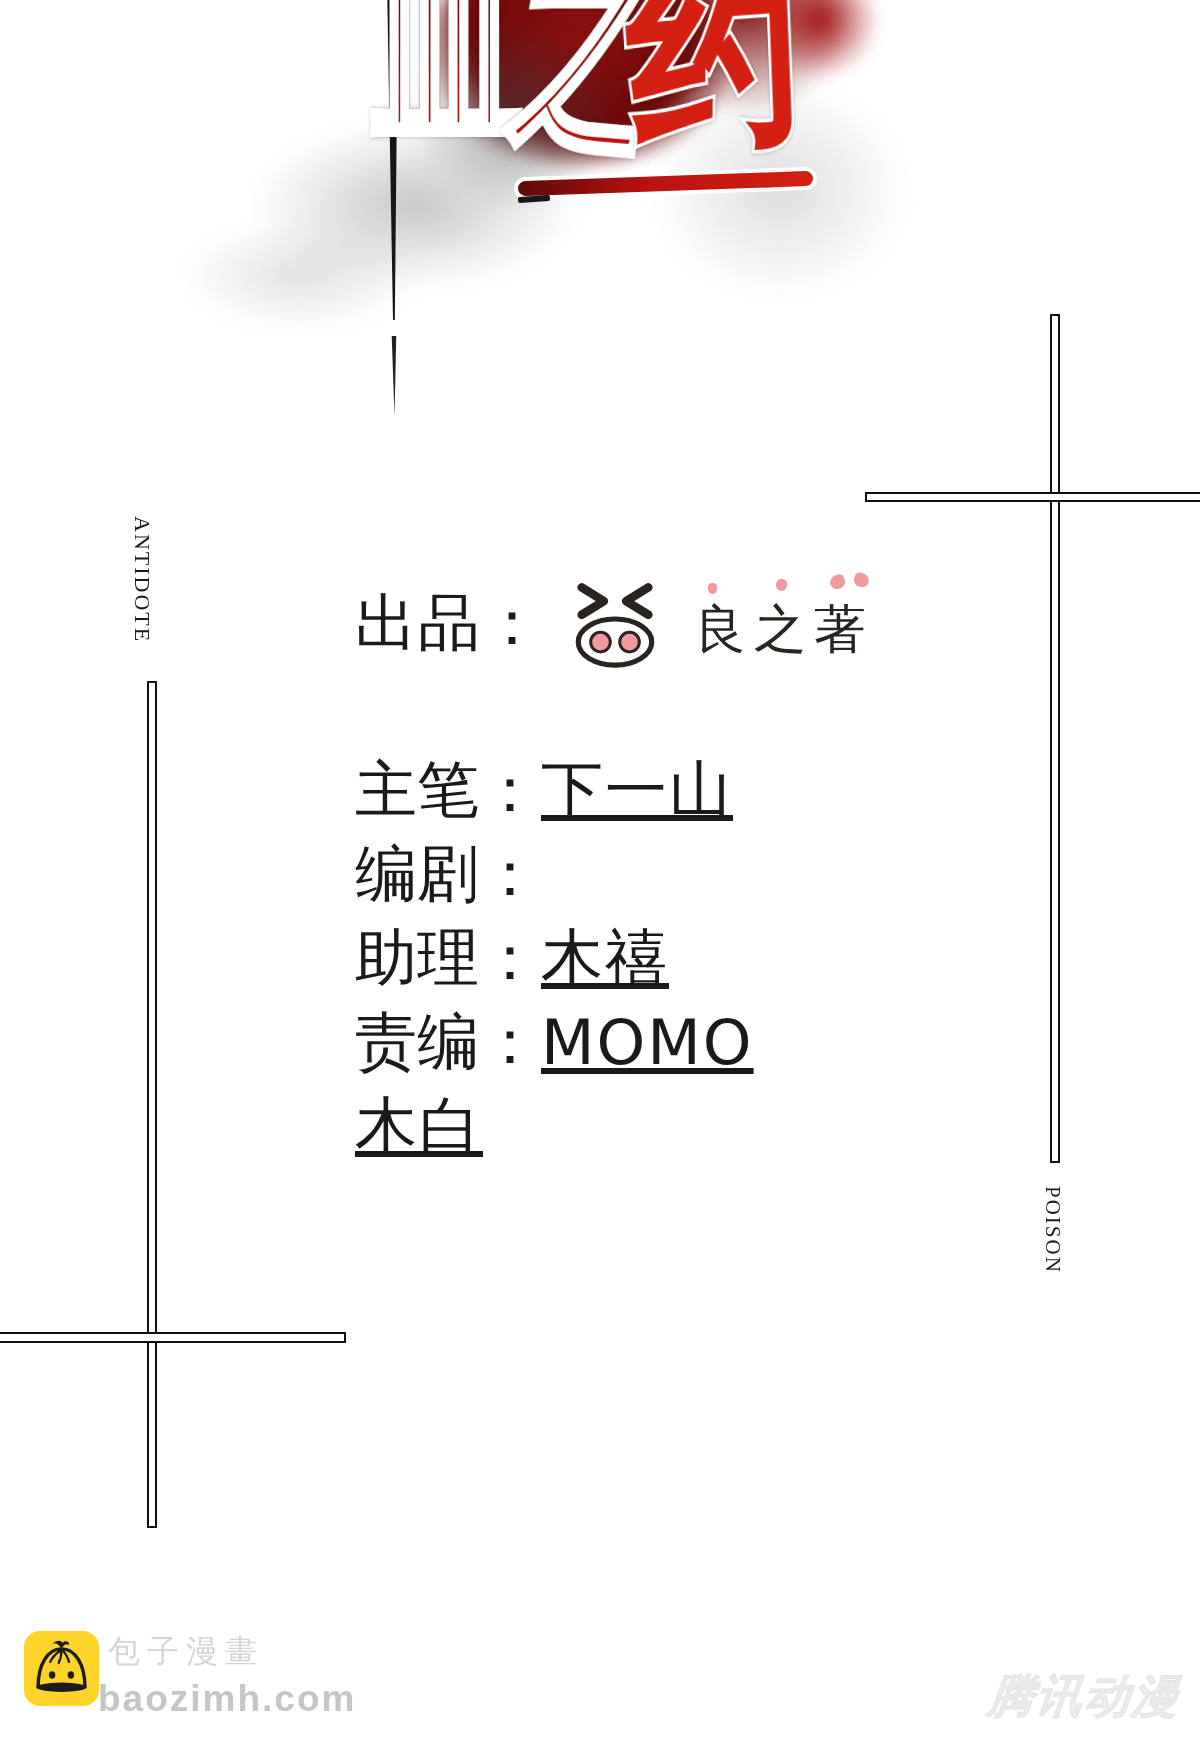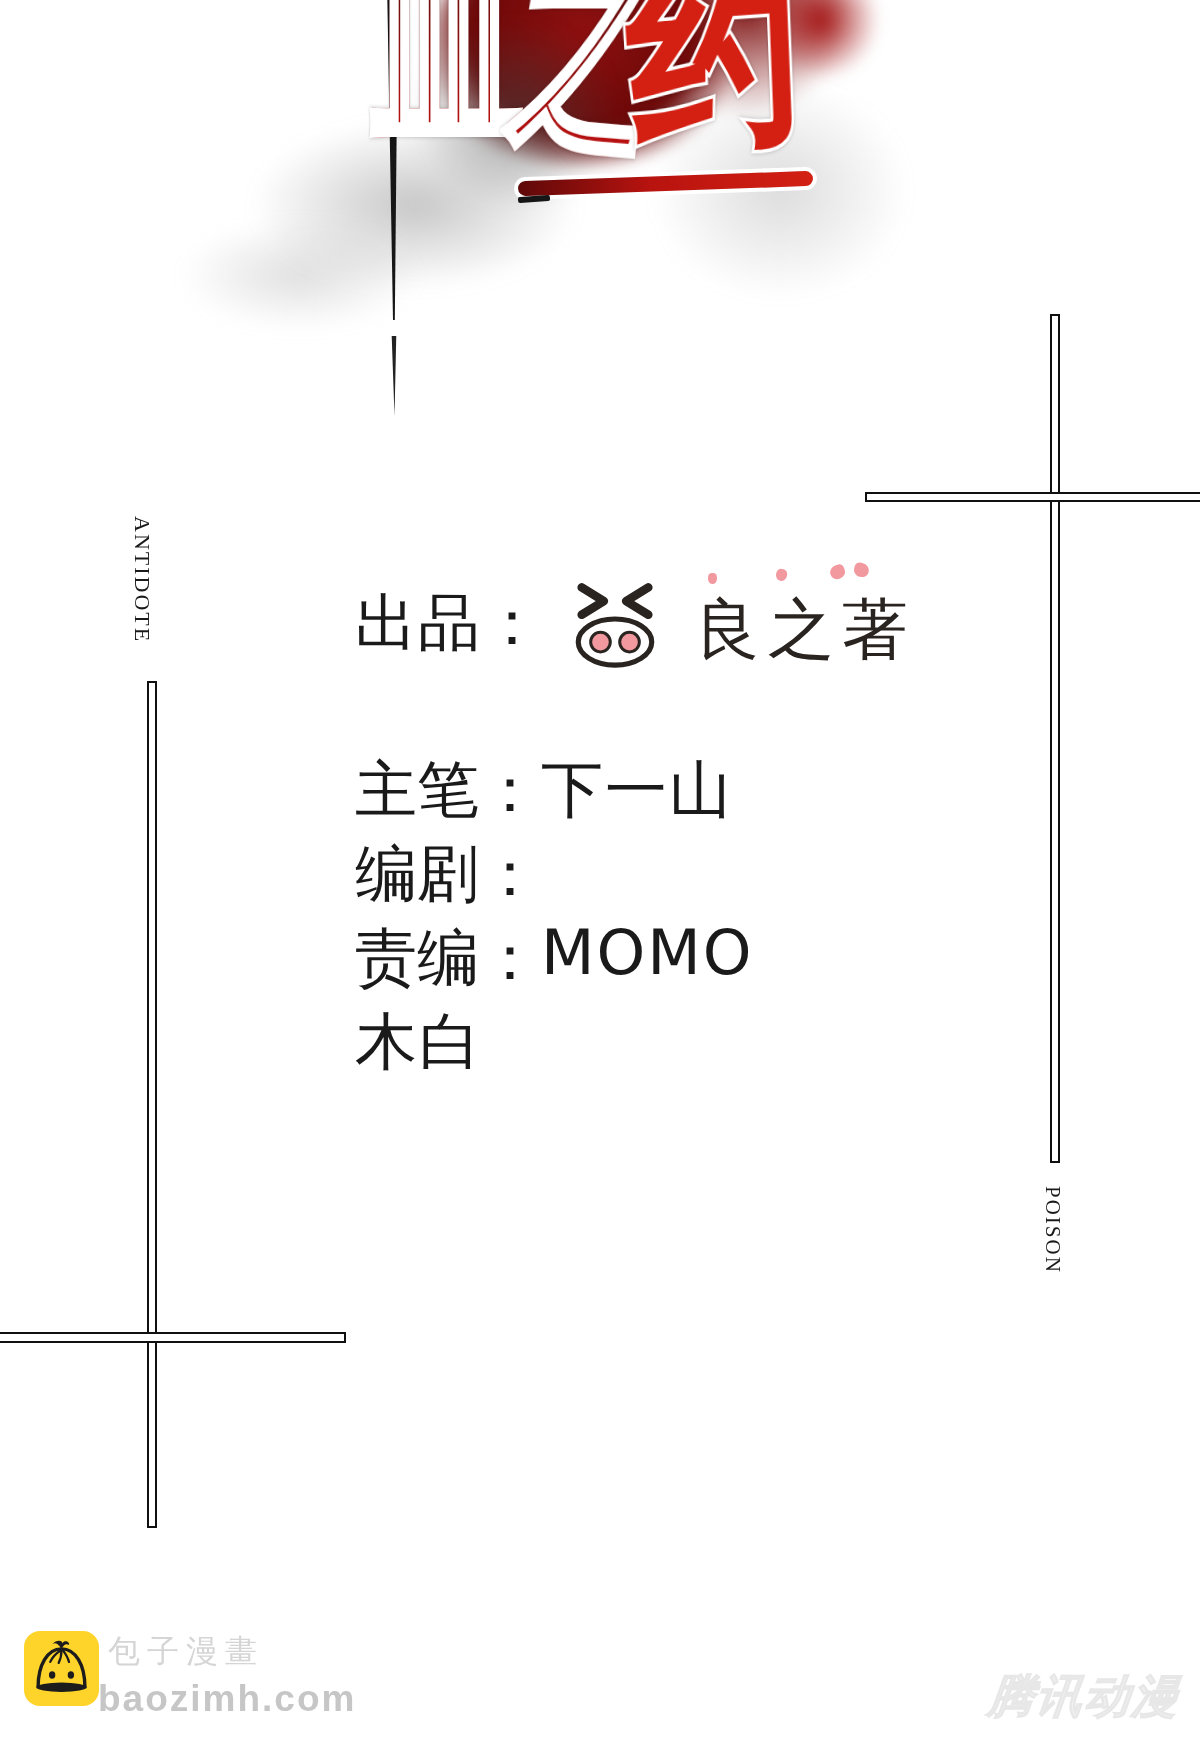--- a/index.html
+++ b/index.html
@@ -101,37 +101,37 @@
     position:absolute;left:355px;top:570px;height:105px;
     display:flex;align-items:center;gap:24px;
   }
   .producer-label{
     font-size:62px;color:var(--text-black);letter-spacing:1px;
     font-family:"DejaVu Sans","Liberation Sans",sans-serif;
   }
   .pig-logo{width:94px;height:100px;margin-top:4px;}
   .studio-name-wrap{position:relative;margin-left:8px;margin-top:14px;}
   .studio-name{
-    font-size:66px;letter-spacing:8px;color:var(--logo-line);
+    font-size:52px;letter-spacing:8px;color:var(--logo-line);
     font-weight:300;font-family:Liberation Serif, serif;
   }
   .pink-mark{position:absolute;background:var(--logo-pink);border-radius:50% 50% 60% 60%;}
   .pm1{left:14px;top:-12px;width:9px;height:11px;}
   .pm2{left:82px;top:-16px;width:11px;height:12px;transform:rotate(12deg);}
   .pm3{left:136px;top:-20px;width:15px;height:14px;transform:rotate(-18deg);border-radius:60% 40% 55% 55%;}
   .pm4{left:160px;top:-22px;width:15px;height:14px;transform:rotate(15deg);border-radius:40% 60% 55% 55%;}
 
   .credit-rows{position:absolute;left:355px;top:748px;}
   .credit-row{
-    height:84px;display:flex;
+    height:84px;display:flex;align-items:center;
     font-size:62px;color:var(--text-black);
     font-family:"DejaVu Sans","Liberation Sans",sans-serif;
     white-space:pre;
   }
-  .credit-row .value{letter-spacing:2px;}
+  .credit-row .value{letter-spacing:2px;text-decoration:underline;}
 
   
   .baozi-logo{position:absolute;left:24px;top:1631px;width:75px;height:75px;}
   .site-name{
     position:absolute;left:108px;top:1630px;
     font-size:32px;letter-spacing:7px;color:var(--footer-light);
     font-family:"DejaVu Sans","Liberation Sans",sans-serif;
   }
   .site-url{
     position:absolute;left:98px;top:1678px;
@@ -197,20 +197,23 @@
   </div>
 
   <div class="credit-rows">
     <div class="credit-row">
       <span class="label">主笔：</span><span class="value">下一山</span>
     </div>
     <div class="credit-row">
       <span class="label">编剧：</span>
     </div>
     <div class="credit-row">
+      <span class="label">助理：</span><span class="value">木禧</span>
+    </div>
+    <div class="credit-row">
       <span class="label">责编：</span><span class="value">MOMO</span>
     </div>
     <div class="credit-row">
       <span class="value">木白</span>
     </div>
   </div>
 
   <svg class="baozi-logo" viewBox="0 0 80 80">
     <rect x="0" y="0" width="80" height="80" rx="17" fill="#ffd42a"></rect>
     <path d="M15,60 C15,36 25,19 40,19 C55,19 65,36 65,60" fill="none" stroke="#1c1c1c" stroke-width="3.6"></path>

